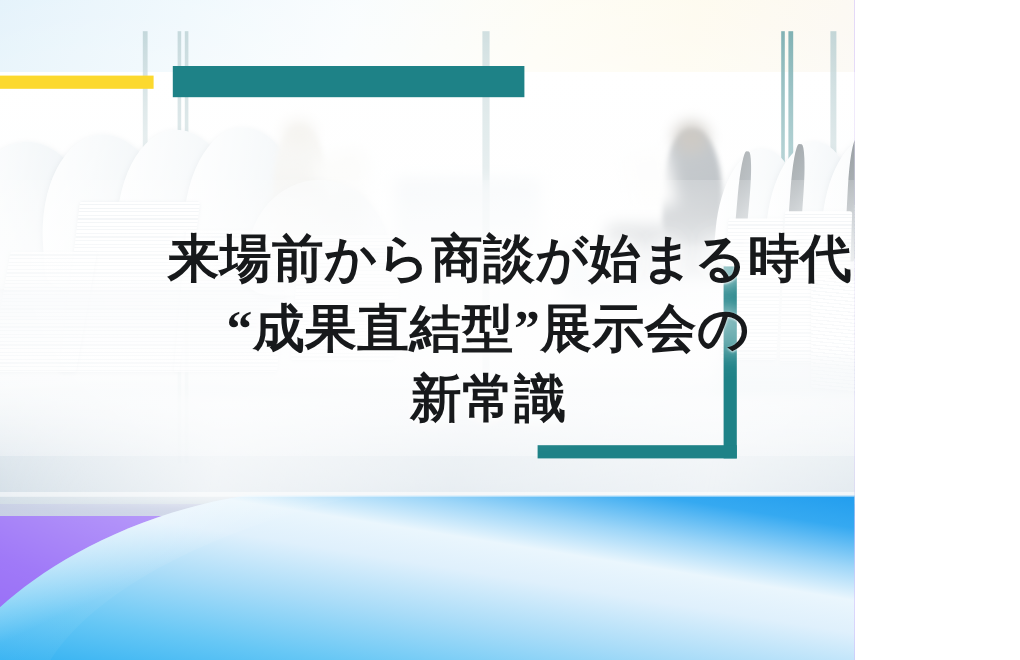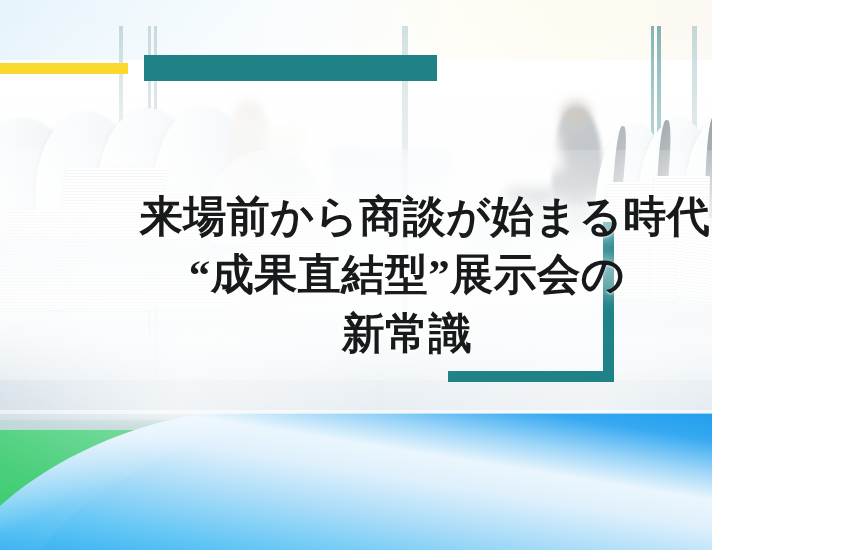--- a/index.html
+++ b/index.html
@@ -6,21 +6,21 @@
   body{
     width:850px;height:550px;
     font-family:"Liberation Serif", serif;
     overflow:hidden;
     background:#ffffff;
   }
   #banner{
     position:relative;
     width:712px;height:550px;
     overflow:hidden;
-    background:#22c55e;
+    background:#8b5cf6;
   }
 
   
   .photo{
     position:absolute;left:0;top:0;width:850px;height:550px;
     overflow:hidden;
   }
   
   .sky{
     position:absolute;left:0;top:0;width:850px;height:120px;

